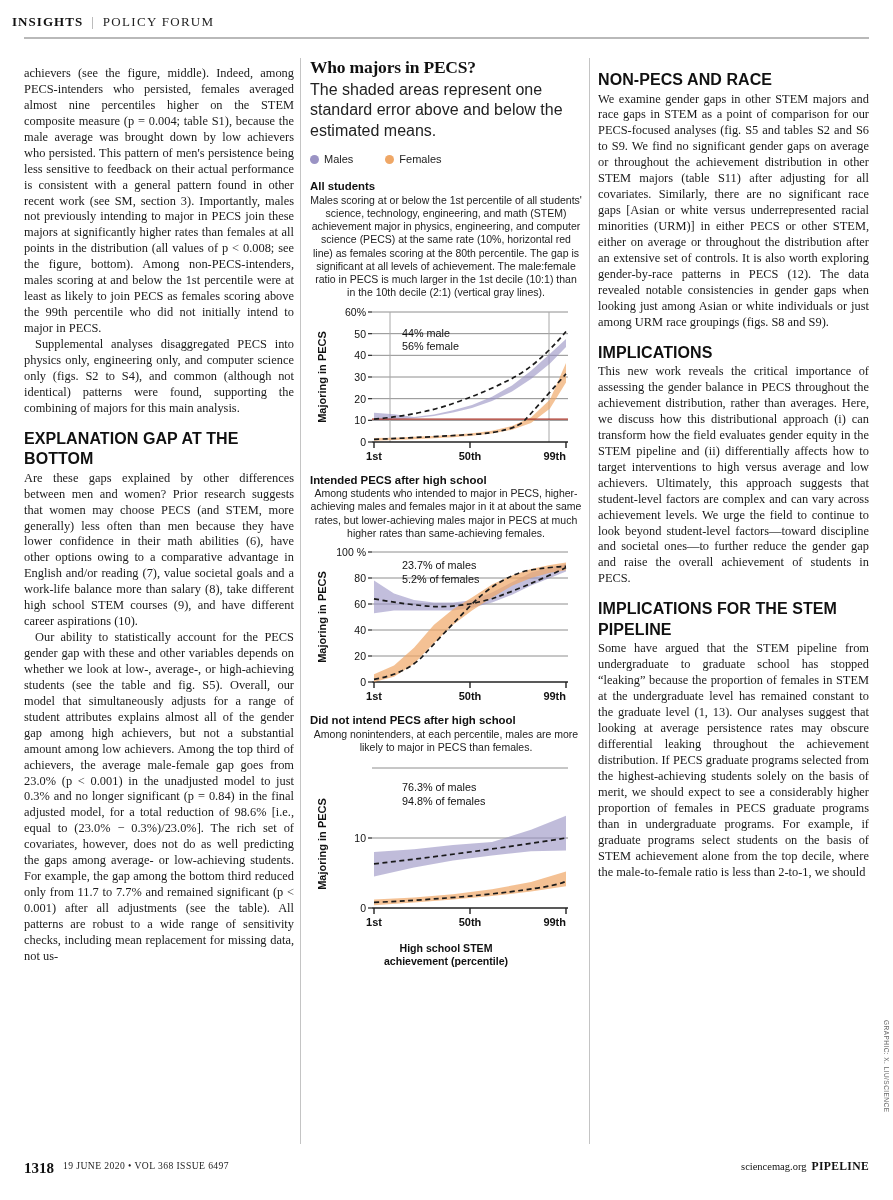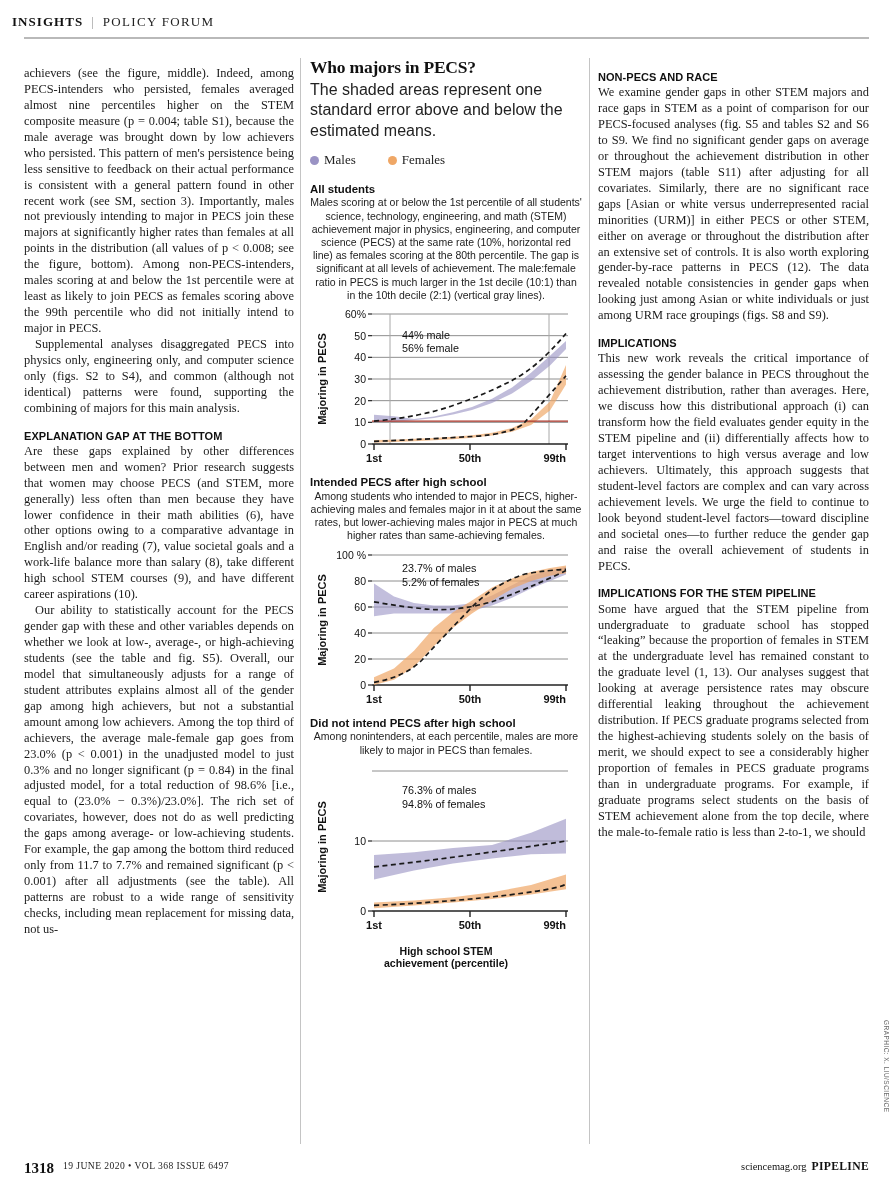--- a/index.html
+++ b/index.html
@@ -46,21 +46,21 @@
     position:absolute; width:1px; background:#c4c4c4;
   }
   #rule-v1 { left:300px; top:58px; height:1086px; }
   #rule-v2 { left:589px; top:58px; height:1086px; }
 
   p.body { margin:0; text-indent: 0; }
   p.body + p.body { text-indent: 11px; }
 
   h3.head {
     font-family: "Liberation Sans", sans-serif;
-    font-size: 11px;
+    font-size: 16px;
     font-weight: bold;
     letter-spacing: .005em;
     margin: 12px 0 1px 0;
     text-align:left;
     color:#111;
   }
 
   
   .fig-title {
     font-family: Liberation Serif, serif;
@@ -72,22 +72,22 @@
     letter-spacing:-0.2px;
   }
   .fig-sub {
     font-family: "Liberation Sans", sans-serif;
     font-size: 16px; line-height:1.28;
     margin:0; color:#222; text-align:left;
   }
   .legend {
     display:flex; align-items:center; gap:10px;
     margin: 11px 0 13px 0;
-    font-family:Liberation Serif, serif;
-    font-size: 13px;
+    font-family:Liberation Sans, sans-serif;
+    font-size: 11px;
   }
   .legend-item { display:flex; align-items:center; gap:5px; }
   .legend-dot { width:9px; height:9px; border-radius:50%; display:inline-block; }
   .legend-dot.males { background:#9a93c4; }
   .legend-dot.females { background:#efa766; }
   .legend-label { color:#222; }
   .legend-gap { width:12px; }
 
   .panel-title {
     font-family:"Liberation Sans", sans-serif;

